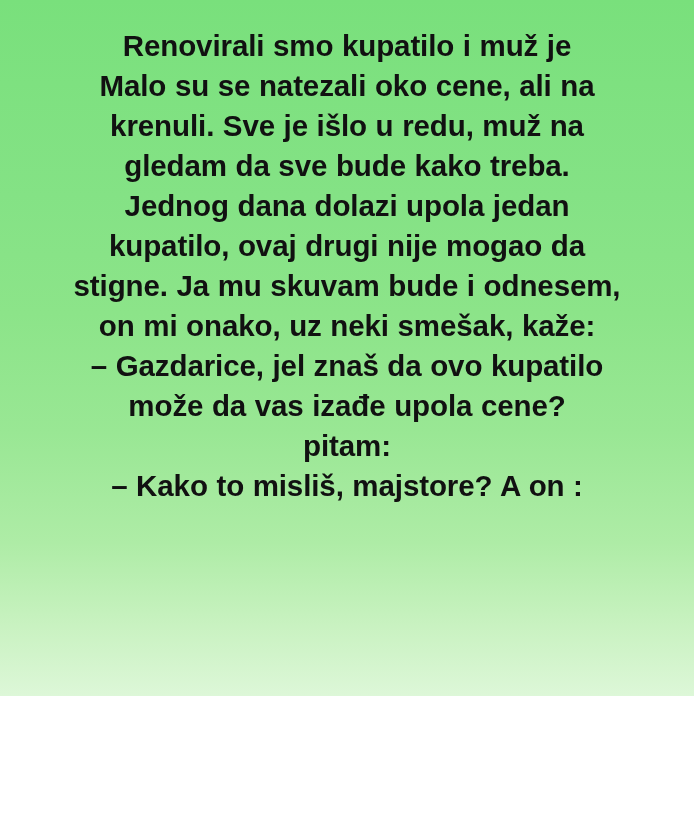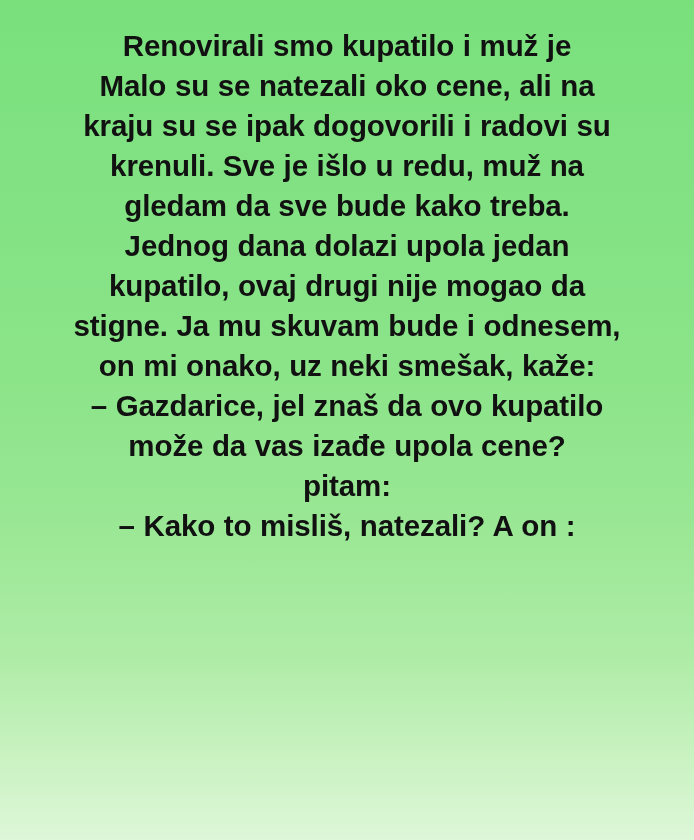--- a/index.html
+++ b/index.html
@@ -2,21 +2,21 @@
 <html><head>
 <meta charset="utf-8">
 <style>
   html, body {
     margin: 0;
     padding: 0;
     background: #ffffff;
   }
   #page {
     width: 694px;
-    height: 840px;
+    height: 696px;
     position: relative;
     overflow: hidden;
     background: linear-gradient(180deg,
         #79e07c 0%,
         #7ee180 12%,
         #84e285 28%,
         #8ce489 45%,
         #99e794 62%,
         #aeeca6 78%,
         #c9f2c1 90%,
@@ -43,25 +43,24 @@
     white-space: nowrap;
   }
 </style>
 </head>
 <body>
 
 <div id="page">
   <div id="text-block">
     <span class="line">Renovirali smo kupatilo i muž je</span>
     <span class="line">Malo su se natezali oko cene, ali na</span>
-    <span class="line">kraju su se ipak dogovorili i radovi su</span>
     <span class="line">krenuli. Sve je išlo u redu, muž na</span>
     <span class="line">gledam da sve bude kako treba.</span>
     <span class="line">Jednog dana dolazi upola jedan</span>
     <span class="line">kupatilo, ovaj drugi nije mogao da</span>
     <span class="line">stigne. Ja mu skuvam bude i odnesem,</span>
     <span class="line">on mi onako, uz neki smešak, kaže:</span>
     <span class="line">– Gazdarice, jel znaš da ovo kupatilo</span>
     <span class="line">može da vas izađe upola cene?</span>
     <span class="line">pitam:</span>
-    <span class="line">– Kako to misliš, natezali? A on :</span>
+    <span class="line">– Kako to misliš, majstore? A on :</span>
   </div>
 </div>
 
 </body></html>

